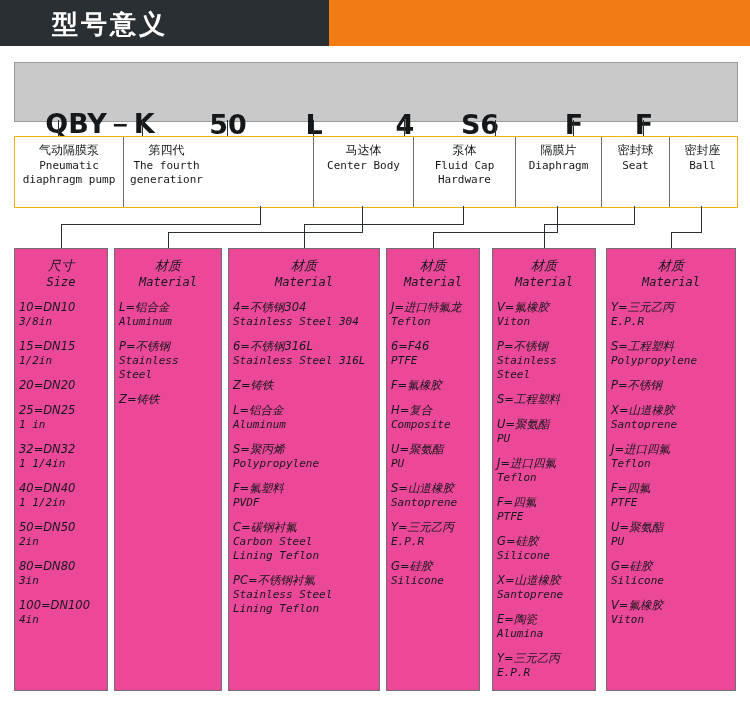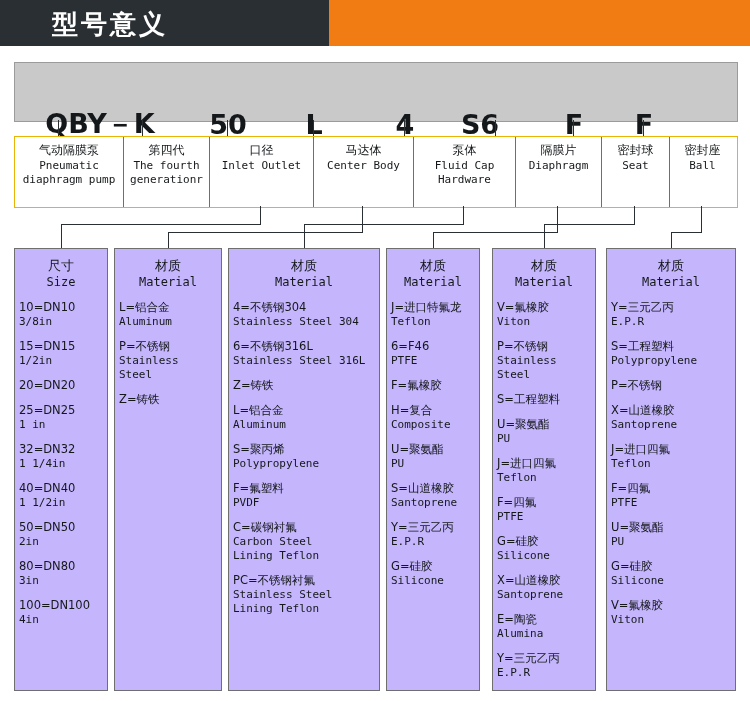--- a/index.html
+++ b/index.html
@@ -76,23 +76,23 @@
     font-size:12px;color:#15181a;line-height:15px;white-space:pre-line;text-align:center;
   }
   .mean-cell .en{
     font-size:11px;color:#15181a;line-height:14px;white-space:pre-line;text-align:center;margin-top:1px;
   }
 
   
   .colbox{
     position:absolute;
     border:1px solid #6f6f6f;
-    background:#c4b5fd;
+    background:#ec4899;
     box-sizing:border-box;
-    top:248px;height:443px;
+    top:248px;height:443px;font-style:italic;
   }
   .col-head{
     text-align:center;padding-top:8px;
   }
   .col-head .cn{
     font-family:"DejaVu Sans","Liberation Sans",sans-serif;
     font-size:13px;color:#15181a;line-height:17px;
   }
   .col-head .en{
     font-size:12px;color:#15181a;line-height:16px;
@@ -146,24 +146,20 @@
   <div class="meanbar" id="meanbar">
       <div class="mean-cell" style="left: 0px; width: 108px;">
         <div class="cn">气动隔膜泵</div>
         <div class="en">Pneumatic
 diaphragm pump</div>
       </div>
       <div class="mean-cell" style="left: 108px; width: 86px;">
         <div class="cn">第四代</div>
         <div class="en">The fourth
 generationr</div>
-      </div>
-      <div class="mean-cell" style="left: 194px; width: 104px;">
-        <div class="cn">口径</div>
-        <div class="en">Inlet Outlet</div>
       </div>
       <div class="mean-cell" style="left: 298px; width: 100px;">
         <div class="cn">马达体</div>
         <div class="en">Center Body</div>
       </div>
       <div class="mean-cell" style="left: 398px; width: 102px;">
         <div class="cn">泵体</div>
         <div class="en">Fluid Cap
 Hardware</div>
       </div>

